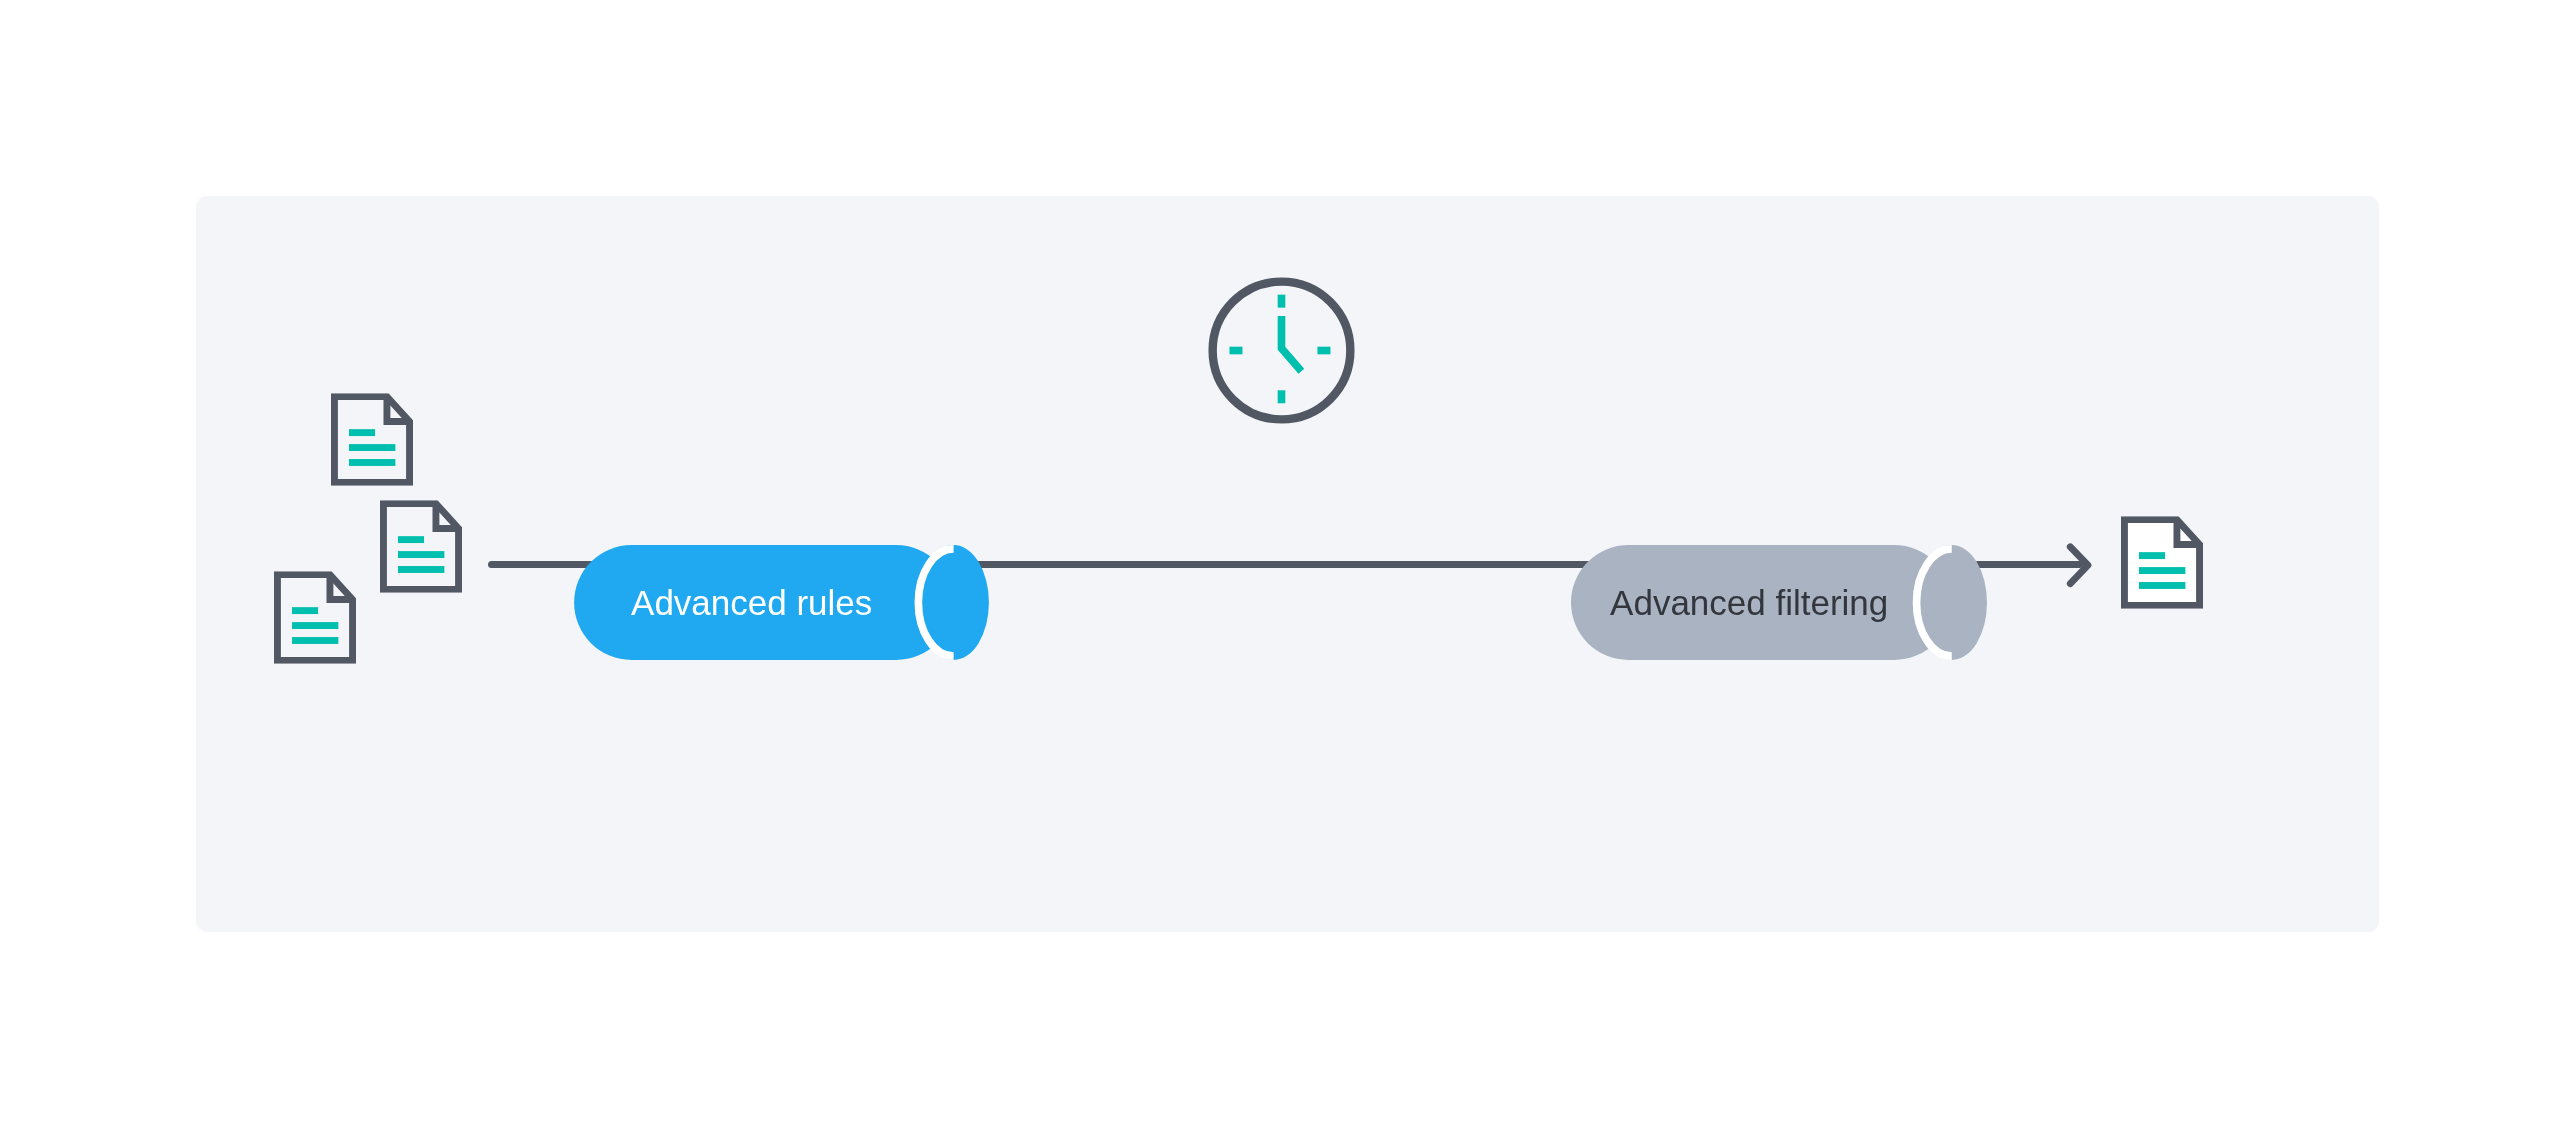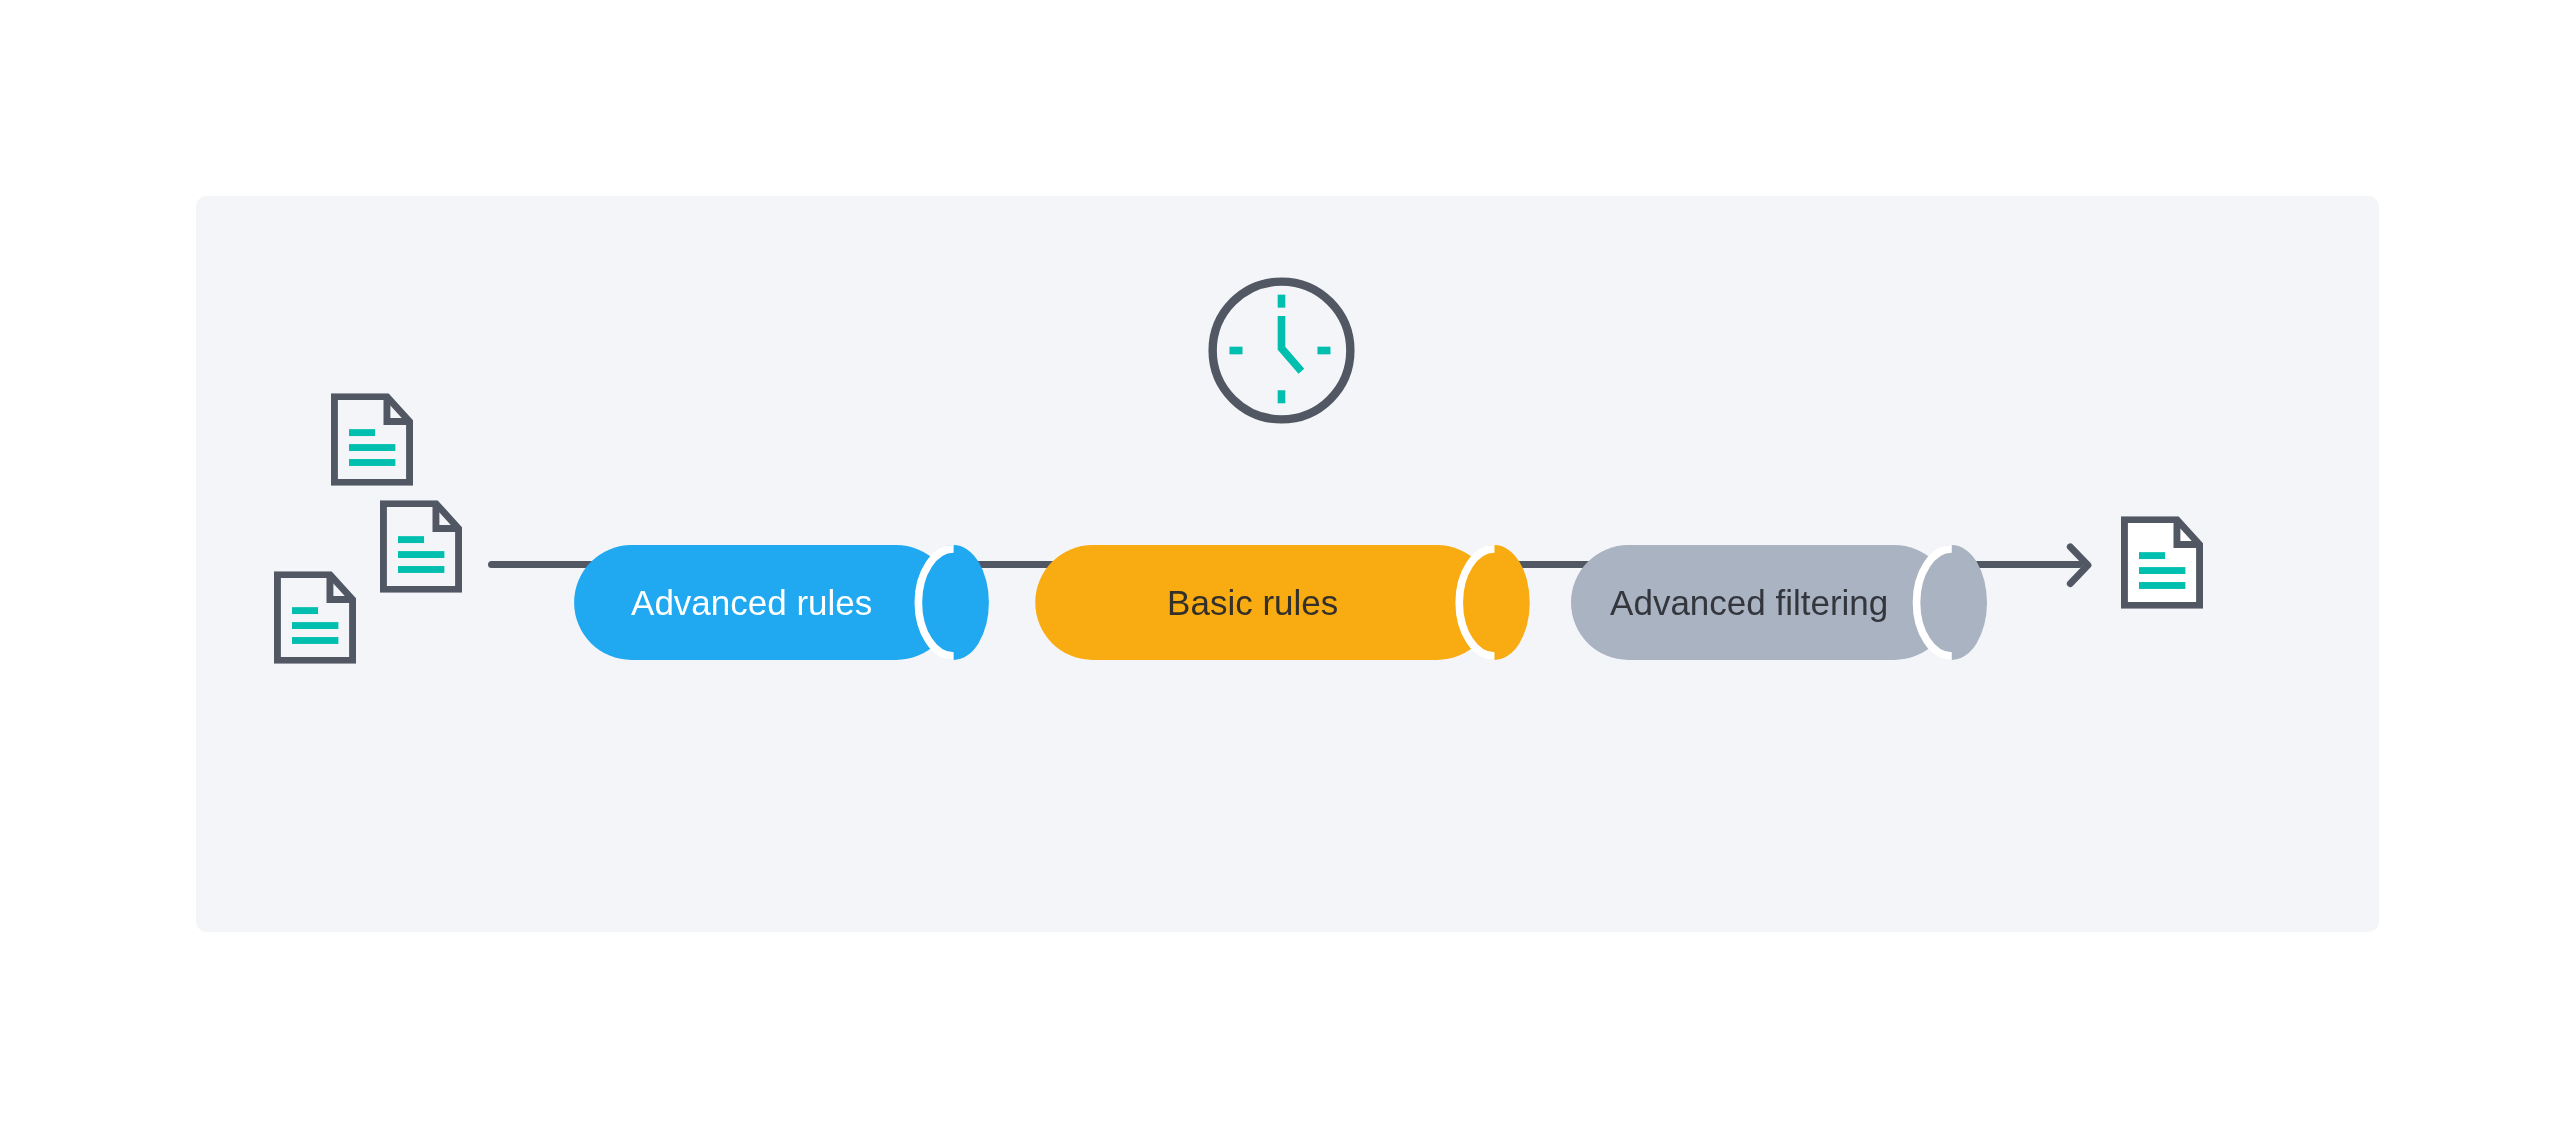--- a/index.html
+++ b/index.html
@@ -89,28 +89,20 @@
 
   <div class="cyl" style="left:378px; width:415px">
     <svg width="415" height="115" viewBox="0 0 541 150">
       <rect x="0" y="0" width="495" height="150" rx="75" fill="#20a9f0"></rect>
       <ellipse cx="495" cy="75" rx="46" ry="75" fill="#20a9f0"></ellipse>
       <path d="M495,5 A46,70 0 0 0 495,145" fill="none" stroke-width="10" stroke="#ffffff"></path>
     </svg>
     <div class="cyl-label" style="color: rgb(255, 255, 255);">Advanced rules</div>
   </div>
 
-  <div class="cyl" style="left:839px; width:495px">
-    <svg width="495" height="115" viewBox="0 0 645 150">
-      <rect x="0" y="0" width="599" height="150" rx="75" fill="#f8ac11"></rect>
-      <ellipse cx="599" cy="75" rx="46" ry="75" fill="#f8ac11"></ellipse>
-      <path d="M599,5 A46,70 0 0 0 599,145" fill="none" stroke-width="10" stroke="#ffffff"></path>
-    </svg>
-    <div class="cyl-label" style="color: rgb(51, 48, 43);">Basic rules</div>
-  </div>
 
   <div class="cyl" style="left:1375px; width:416px">
     <svg width="416" height="115" viewBox="0 0 543 150">
       <rect x="0" y="0" width="497" height="150" rx="75" fill="#aab3c2"></rect>
       <ellipse cx="497" cy="75" rx="46" ry="75" fill="#aab3c2"></ellipse>
       <path d="M497,5 A46,70 0 0 0 497,145" fill="none" stroke-width="10" stroke="#ffffff"></path>
     </svg>
     <div class="cyl-label" style="color: rgb(51, 54, 60);">Advanced filtering</div>
   </div>
 

